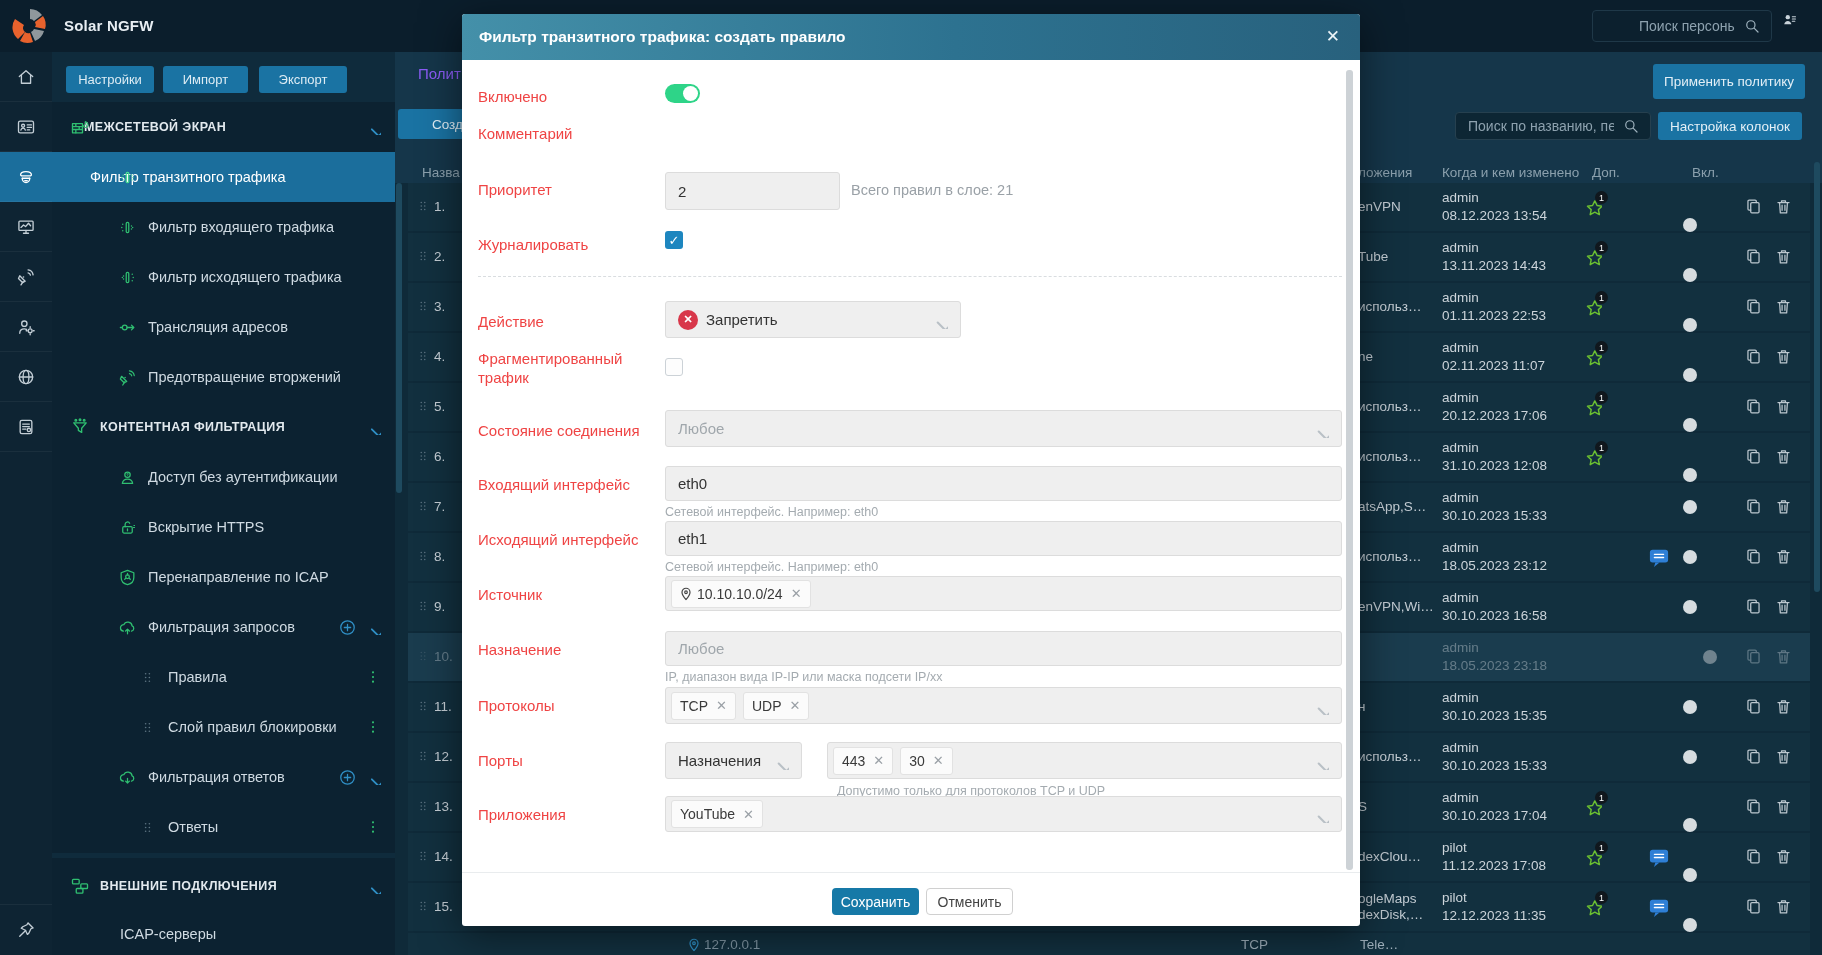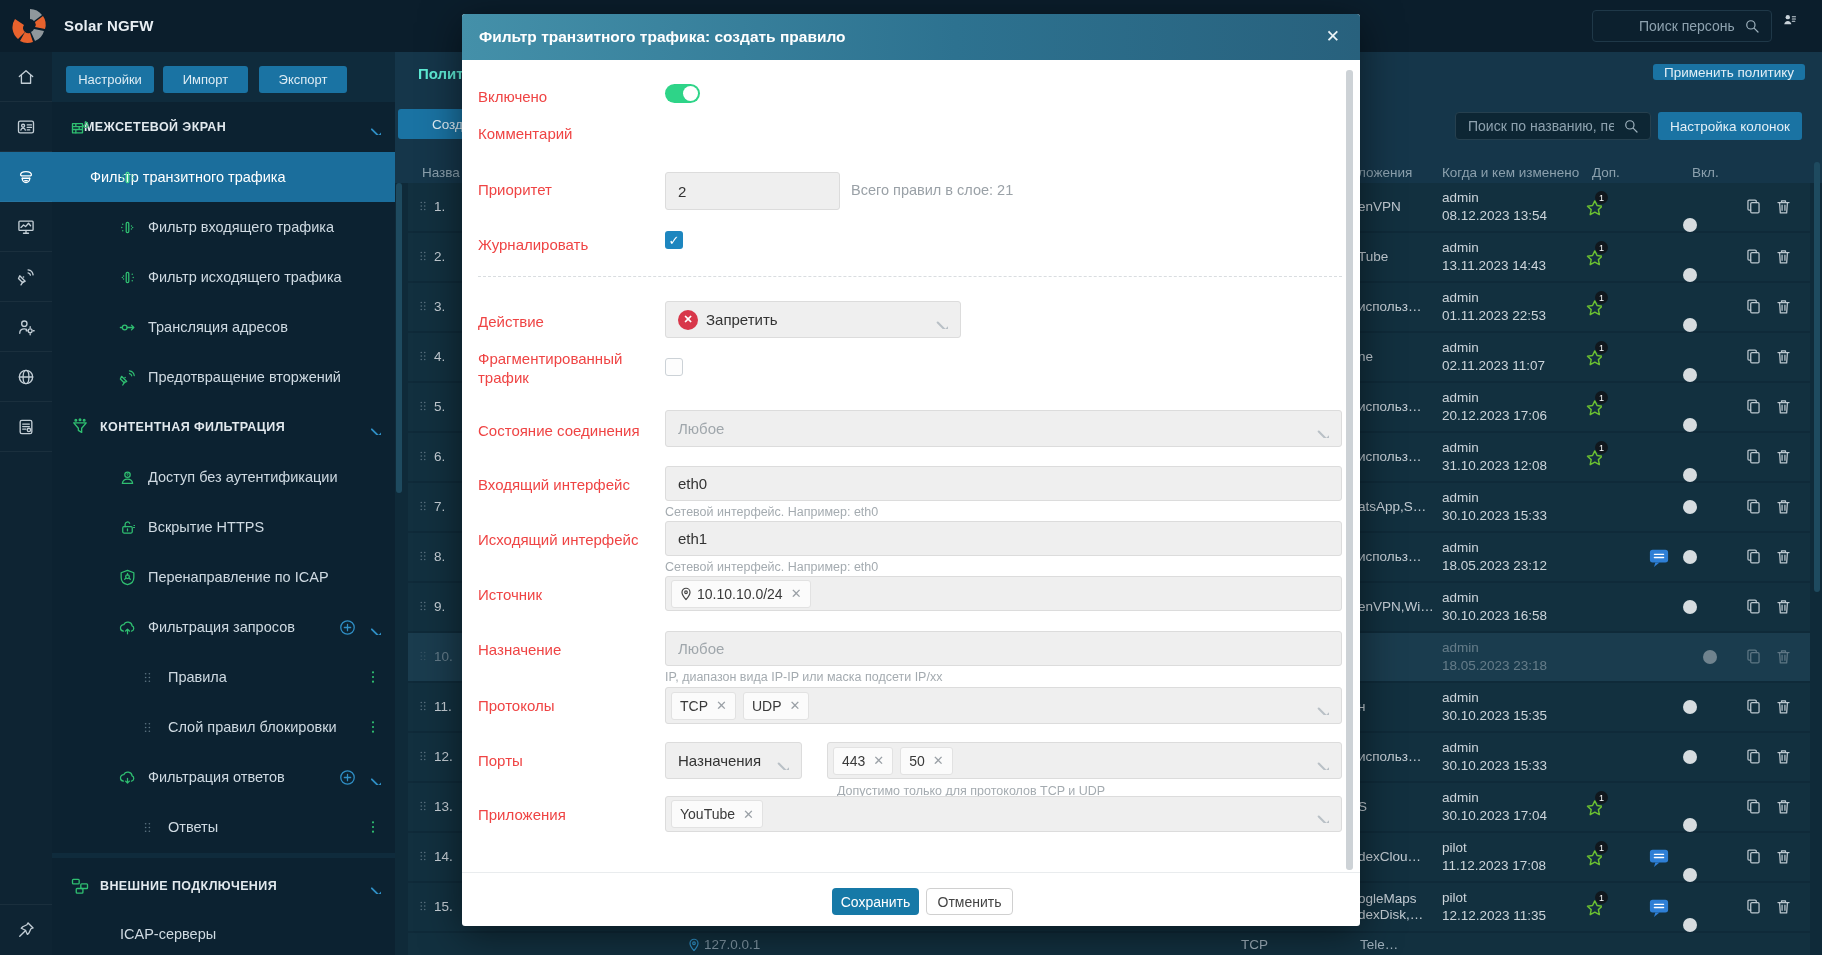--- a/index.html
+++ b/index.html
@@ -36,21 +36,21 @@
   .titem.sel .lab{color:#ffffff;}
   .titem.sec .lab{font-size:12.5px;font-weight:bold;letter-spacing:.4px;color:#e2e9ee;}
   .ticon{position:absolute;color:#2fbf71;}
   .titem.sel .ticon{color:#49dd91;}
   .tright{position:absolute;display:flex;align-items:center;gap:8px;right:14px;}
   .bluec{color:#2f8fc5;} .greenc{color:#2fbf71;}
 
   
   .content{position:absolute;left:395px;top:52px;width:1427px;height:903px;background:#0f2a39;z-index:1;}
   .band{position:absolute;left:0;top:0;width:1427px;height:131px;background:#15364a;}
-  .ptitle{position:absolute;left:23px;top:13px;color:#5eead4;font-size:15px;font-weight:bold;}
+  .ptitle{position:absolute;left:23px;top:13px;color:#8b5cf6;font-size:15px;font-weight:normal;}
   .btn{background:#1a73a3;border-radius:3px;color:#e3eff6;font-size:13.5px;display:flex;align-items:center;
        justify-content:center;cursor:pointer;box-sizing:border-box;}
   .colhead{position:absolute;top:113px;color:#8ba0ad;font-size:13.5px;white-space:nowrap;}
   .rows{position:absolute;left:13px;top:131px;width:1402px;}
   .trow{position:relative;height:48px;margin-bottom:2px;background:#12303f;}
   .trow.dim{background:#1a3c4e;}
   .trow.dim .rcontent{opacity:.42;}
   .cell{position:absolute;white-space:nowrap;}
   .handle{color:#5d7482;cursor:grab;}
   .rnum{color:#c6cfd6;font-size:13.5px;}
@@ -500,21 +500,21 @@
         <div class="titem" style="top: 857px;">
           <span class="lab" style="margin-left:68px;">ICAP-серверы</span>
         </div>
       </div>
   </div>
 
   <div class="content">
     <div class="band"></div>
     <div class="ptitle">Полит</div>
     <div class="btn" style="position:absolute;left:3px;top:57px;width:120px;height:30px;justify-content:flex-start;padding-left:34px;">Созда</div>
-    <div class="btn" style="position:absolute;left:1258px;top:12px;width:152px;height:16px;">Применить политику</div>
+    <div class="btn" style="position:absolute;left:1258px;top:12px;width:152px;height:35px;">Применить политику</div>
     <div class="tsearch" style="left:1060px;top:60px;width:196px;height:28px;background:#0d2634;border-color:#26404f;">
       <input placeholder="Поиск по названию, пе..." style="">
       <span class="sic">
           <svg width="18" height="18" viewBox="0 0 24 24" fill="none" stroke="currentColor" stroke-width="1.6" stroke-linecap="round" stroke-linejoin="round">
             <circle cx="10.5" cy="10.5" r="5.5"></circle>
             <path d="M14.8 14.8L20 20"></path>
           </svg>
         </span>
     </div>
     <div class="btn" style="position:absolute;left:1263px;top:60px;width:144px;height:28px;">Настройка колонок</div>
@@ -1094,21 +1094,21 @@
           </svg>
         </span>
     </div>
     <div class="inp" style="left:365px;top:728px;width:515px;height:37px;padding:0 5px;">
       <span id="portChips" style="display: inline-flex;">
           <span class="chip">
             <span>443</span>
             <span class="x">✕</span>
           </span>
           <span class="chip">
-            <span>50</span>
+            <span>30</span>
             <span class="x">✕</span>
           </span>
         </span>
       <span class="chev">
           <svg width="18" height="18" viewBox="0 0 14 14" fill="none" stroke="currentColor" stroke-width="1.6" stroke-linecap="round" stroke-linejoin="round">
             <path d="M6 9l6 6 6-6"></path>
           </svg>
         </span>
     </div>
     <div class="fhint" style="left:375px;top:770px;">Допустимо только для протоколов TCP и UDP</div>

